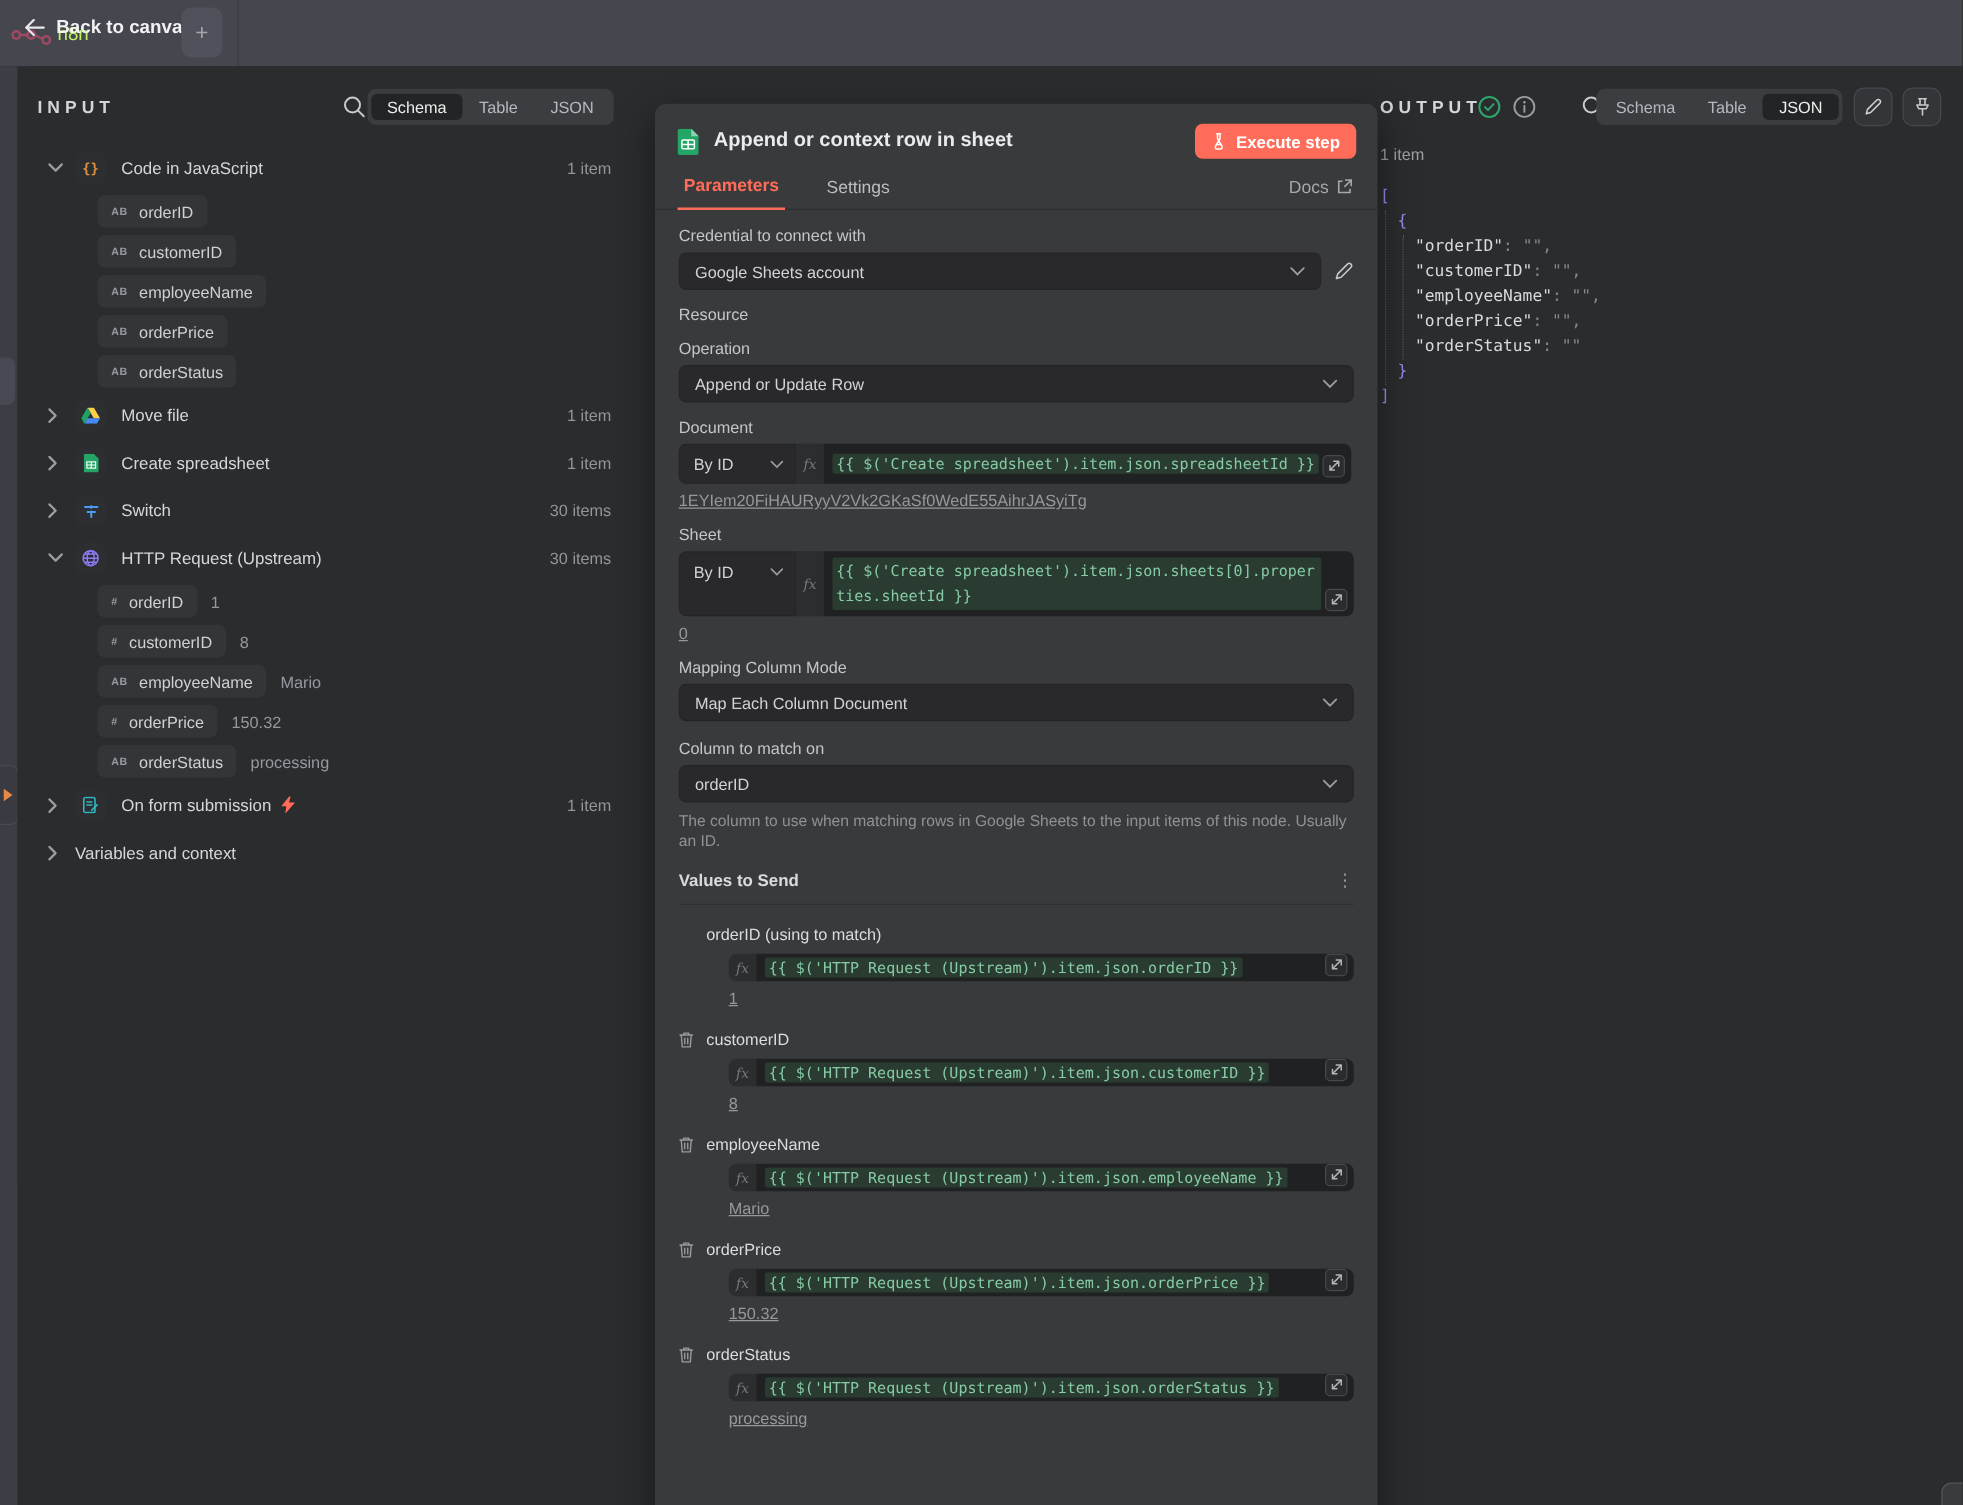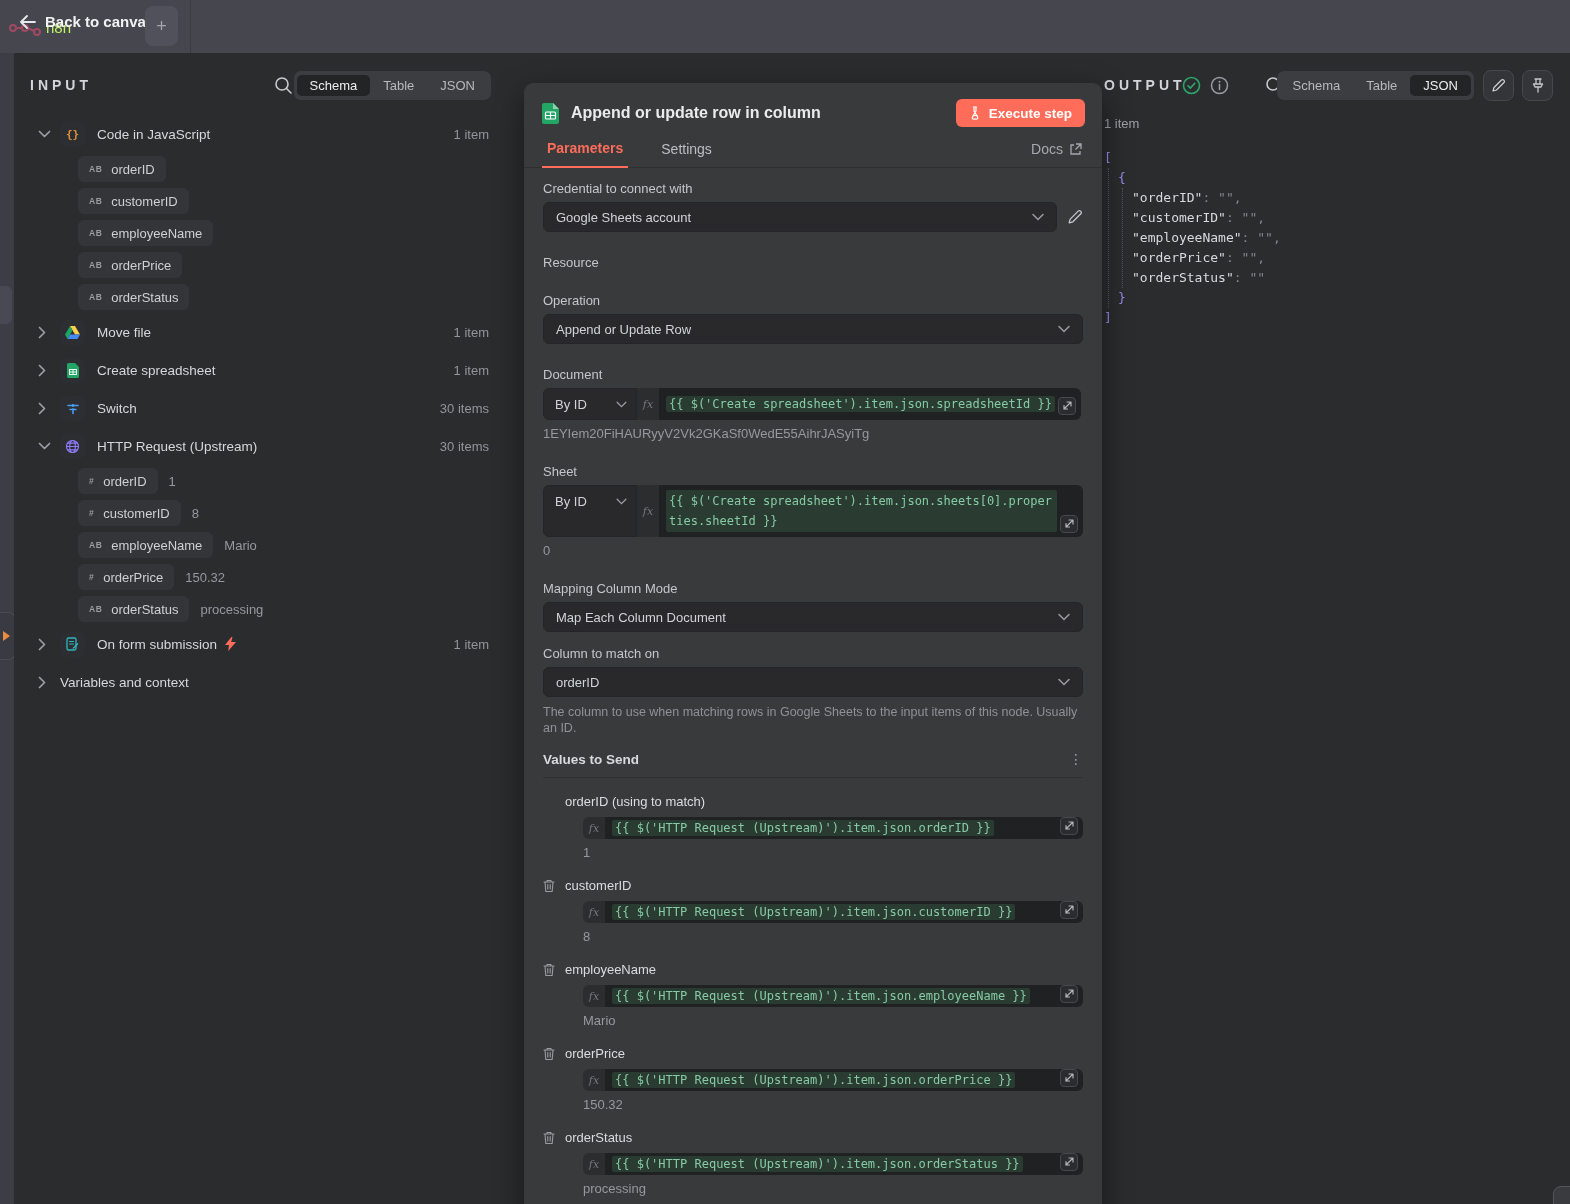--- a/index.html
+++ b/index.html
@@ -76,21 +76,21 @@
   .card-title { font-size:16px; font-weight:600; color:#eaebec; margin-left:12px; flex:1; }
   .exec-btn { display:flex; align-items:center; gap:8px; background:#ff6d5a; color:#fff; font-size:13.5px;
     font-weight:600; height:28px; padding:0 13px; border-radius:6px; cursor:pointer; }
   .card-tabs { display:flex; align-items:flex-end; padding:13px 20px 0 18px; border-bottom:1px solid #2e2f31; }
   .ctab { font-size:14px; padding-bottom:10px; cursor:pointer; }
   .ctab.params { color:#ff6d5a; font-weight:600; border-bottom:2px solid #ff6d5a; margin-bottom:-1px; padding-left:5px; padding-right:5px; }
   .ctab.settings { color:#bdbec2; margin-left:33px; }
   .docs-link { margin-left:auto; display:flex; align-items:center; gap:6px; color:#a7a8ae; font-size:14px;
     padding-bottom:10px; cursor:pointer; }
   .card-body { padding:13px 19px 0 19px; }
-  .fgroup { margin-bottom:23px; }
+  .fgroup { margin-bottom:12px; }
   .flabel { font-size:13px; color:#c5c6cb; margin-bottom:6px; }
   .select { height:30px; background:#29292b; border:1px solid #242528; border-radius:6px; display:flex;
     align-items:center; padding:0 12px; font-size:13px; color:#d2d3d7; cursor:pointer; }
   .select .chevD { margin-left:auto; display:flex; }
   .cred-row { display:flex; align-items:center; gap:10px; }
   .cred-row .select { flex:1; }
   .help-text { font-size:12.5px; color:#909197; line-height:16px; margin-top:7px; }
 
   .expr-row { display:flex; align-items:stretch; }
   .mode-col { width:94px; background:#29292b; border:1px solid #242528; border-radius:6px 0 0 6px; }
@@ -98,21 +98,21 @@
     color:#d2d3d7; cursor:pointer; }
   .fx-col { width:22px; background:#2c2d2f; display:flex; align-items:center; justify-content:center;
     font-family:"DejaVu Serif",serif; font-style:italic; font-size:11px; color:#77787e; }
   .expr-area { flex:1; background:#202123; border-radius:0 6px 6px 0; position:relative; display:flex;
     align-items:center; padding:3px 26px 3px 7px; overflow:hidden; cursor:text; }
   .expr-text { font-family:"DejaVu Sans Mono",monospace; font-size:12px; color:#86cba5;
     background:#2a3c31; padding:1px 3px; border-radius:2px; white-space:nowrap; }
   .expr-area.wrap .expr-text { white-space:pre-wrap; word-break:break-all; line-height:20px; }
   .expand-btn { position:absolute; right:5px; bottom:4px; width:18px; height:18px; background:#2b2c2e;
     border:1px solid #47484d; border-radius:4px; display:flex; align-items:center; justify-content:center; cursor:pointer; }
-  .resolved { font-size:13px; color:#97989e; margin-top:6px; }
+  .resolved { font-size:13px; color:#97989e; margin-top:6px;text-decoration:underline; }
 
   .vts-head { display:flex; align-items:center; margin-top:15px; padding-bottom:10px; border-bottom:1px solid #2f3032; }
   .vts-title { font-size:13.5px; color:#d9dadd; font-weight:600; }
   .dots { margin-left:auto; color:#9b9ca1; font-size:14px; letter-spacing:0; cursor:pointer; }
   .vts-rows { padding-top:16px; }
   .vts-row { margin-bottom:18px; }
   .vts-label-line { display:flex; align-items:center; padding-left:22px; margin-bottom:8px; }
   .vts-label-line .trash { width:22px; margin-left:-22px; display:flex; cursor:pointer; }
   .vts-label { font-size:13px; color:#dbdcdf; }
   .vts-row .expr-row { margin-left:40px; }
@@ -401,21 +401,21 @@
     </div>
 
     <div class="center-card">
       <div class="card-head">
         <svg width="17" height="21" viewBox="0 0 17 21">
             <path d="M2 0h9l6 6v13a2 2 0 0 1-2 2H2a2 2 0 0 1-2-2V2a2 2 0 0 1 2-2z" fill="#23a566"></path>
             <path d="M11 0l6 6h-6V0z" fill="#8ed1b1"></path>
             <rect x="3.5" y="9" width="10" height="7" rx="1" fill="none" stroke="#fff" stroke-width="1.2"></rect>
             <path d="M3.5 12.5h10M8.5 9v7" stroke="#fff" stroke-width="1.2"></path>
           </svg>
-        <span class="card-title">Append or update row in column</span>
+        <span class="card-title">Append or context row in sheet</span>
         <div class="exec-btn">
           <svg width="12" height="14" viewBox="0 0 12 14">
               <path d="M4.5 1h3M5 1v4l3.6 6a1.5 1.5 0 0 1-1.3 2.2H4.7A1.5 1.5 0 0 1 3.4 11L7 5V1" stroke="#fff" stroke-width="1.2" fill="none" stroke-linecap="round" stroke-linejoin="round"></path>
               <path d="M4 9.5h4.5" stroke="#fff" stroke-width="1.2"></path>
             </svg>
           <span>Execute step</span>
         </div>
       </div>
       <div class="card-tabs">
         <span class="ctab params">Parameters</span>

